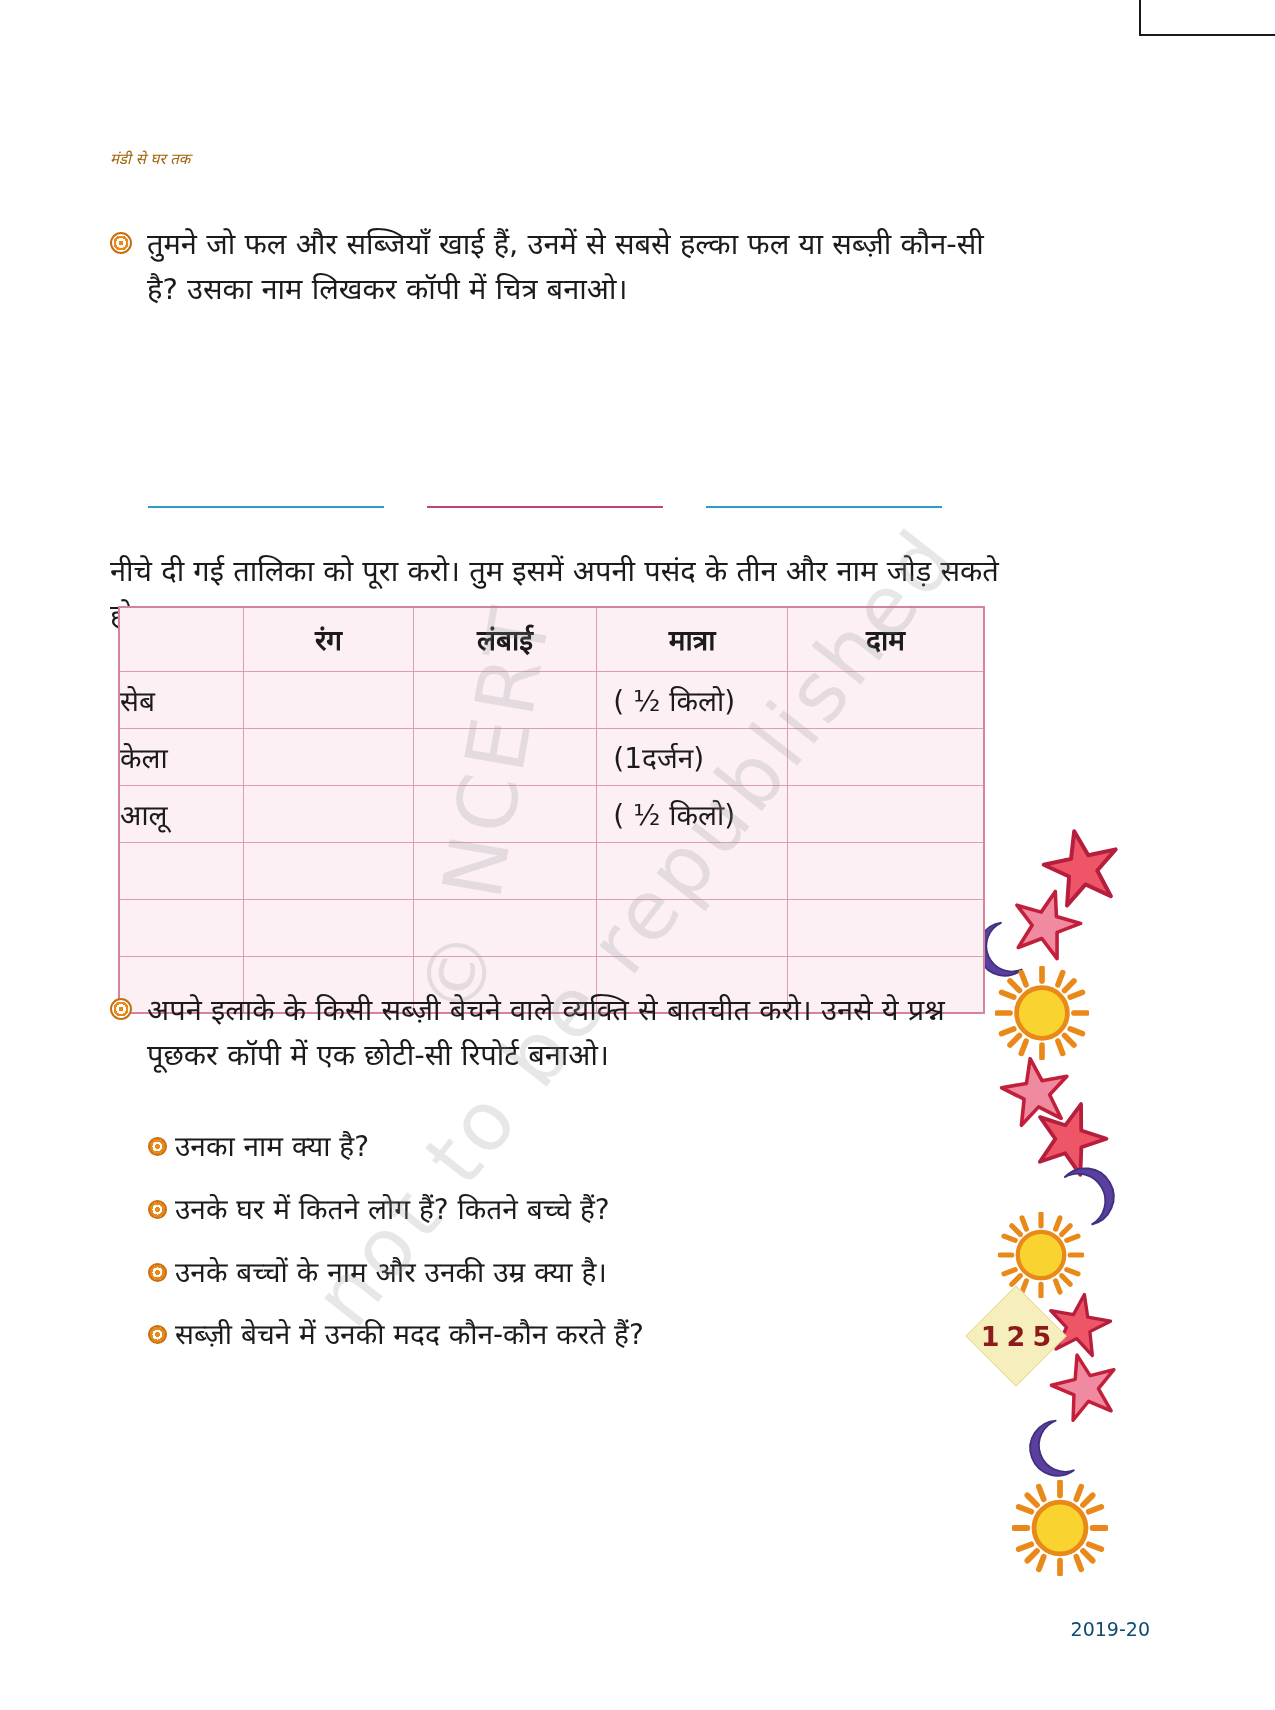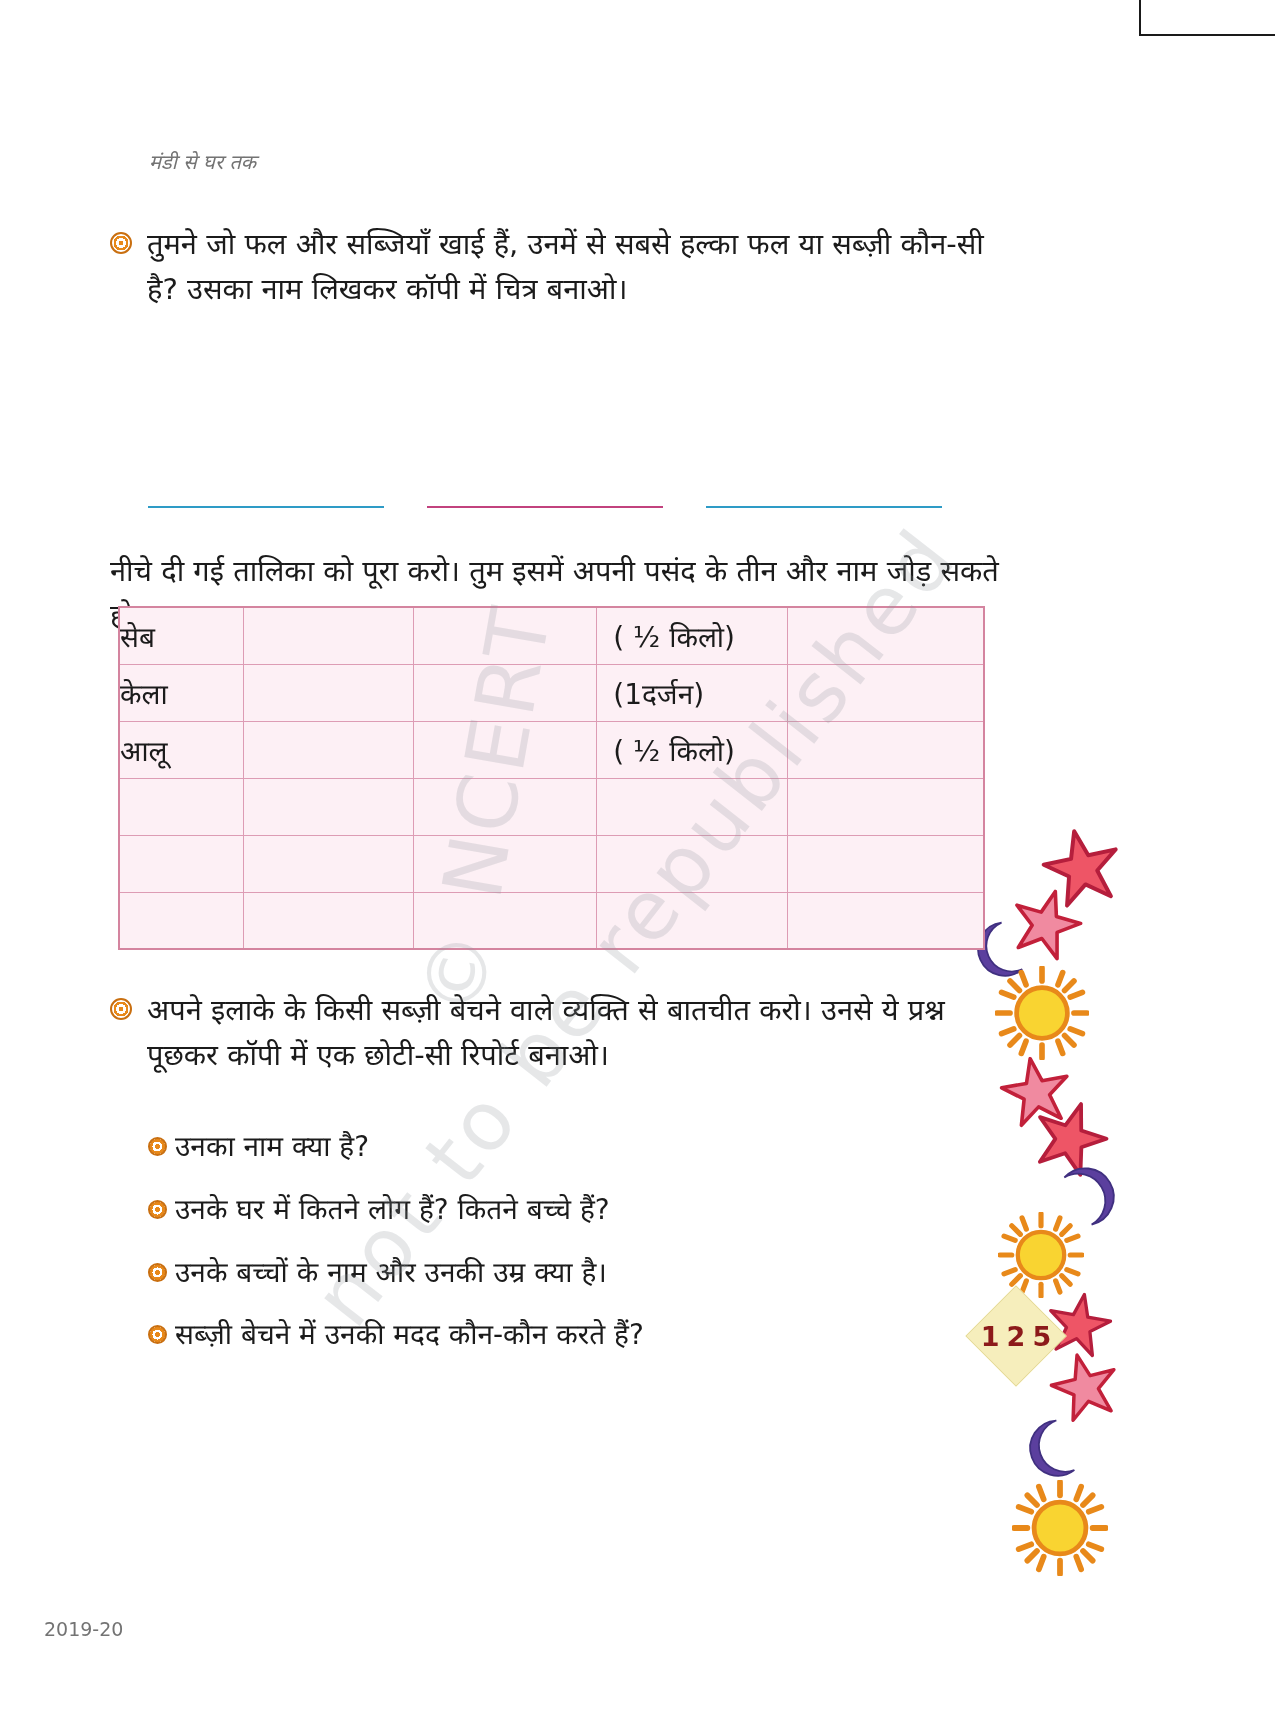--- a/index.html
+++ b/index.html
@@ -32,23 +32,22 @@
     pointer-events:none;
     z-index:3;
   }
   .wm1 { left:404px; top:1005px; transform:rotate(-80deg); transform-origin:0 0; }
   .wm2 { left:295px; top:1285px; transform:rotate(-52deg); transform-origin:0 0; }
 
   .header {
     position:absolute; left:110px; top:148px;
     font-family:"DejaVu Serif", serif;
     font-style:italic;
-    font-size:20px;
-    color:#737373;
-    margin-left:39px;
+    font-size:15px;
+    color:#a16207;
   }
 
   .bullets { position:absolute; left:110px; top:222px; width:888px; z-index:2; }
   .bullet-item { display:flex; align-items:flex-start; gap:15px; margin-bottom:25px; }
   .bullet-icon {
     flex:0 0 auto;
     width:22px; height:22px; margin-top:10px;
     border-radius:50%;
     background:repeating-radial-gradient(circle at 50% 50%, #e8891a 0 2.5px, #ffffff 2.5px 5px);
     border:2px solid #c96f10;
@@ -115,24 +114,23 @@
     position:absolute; inset:0;
     display:flex; align-items:center; justify-content:center;
     transform:rotate(-45deg);
     font-size:27px; font-weight:bold;
     letter-spacing:7px; text-indent:7px;
     color:#8c1a1a;
   }
 
   .footer {
     position:absolute; left:0; top:1618px; width:1150px;
-    text-align:left;
-    font-size:19px; color:#737373;
+    text-align:right;
+    font-size:19px; color:#0c4a6e;
     z-index:2;
-    margin-left:44px;
   }
 </style>
 </head>
 <body>
 
 <div class="page">
 
   <div class="corner-mark"></div>
 
   <div class="wm wm1">© NCERT</div>
@@ -157,20 +155,27 @@
 
   <table class="veg-table">
     <colgroup>
       <col class="c0">
         <col class="c1">
         <col class="c2">
         <col class="c3">
         <col class="c4">
     </colgroup>
     <tbody>
+        <tr>
+      <th></th>
+      <th>रंग</th>
+      <th>लंबाई</th>
+      <th>मात्रा</th>
+      <th>दाम</th>
+    </tr>
     <tr>
       <td class="row-label">सेब</td>
       <td></td>
       <td></td>
       <td>( ½ किलो)</td>
       <td></td>
     </tr>
     <tr>
       <td class="row-label">केला</td>
       <td></td>

